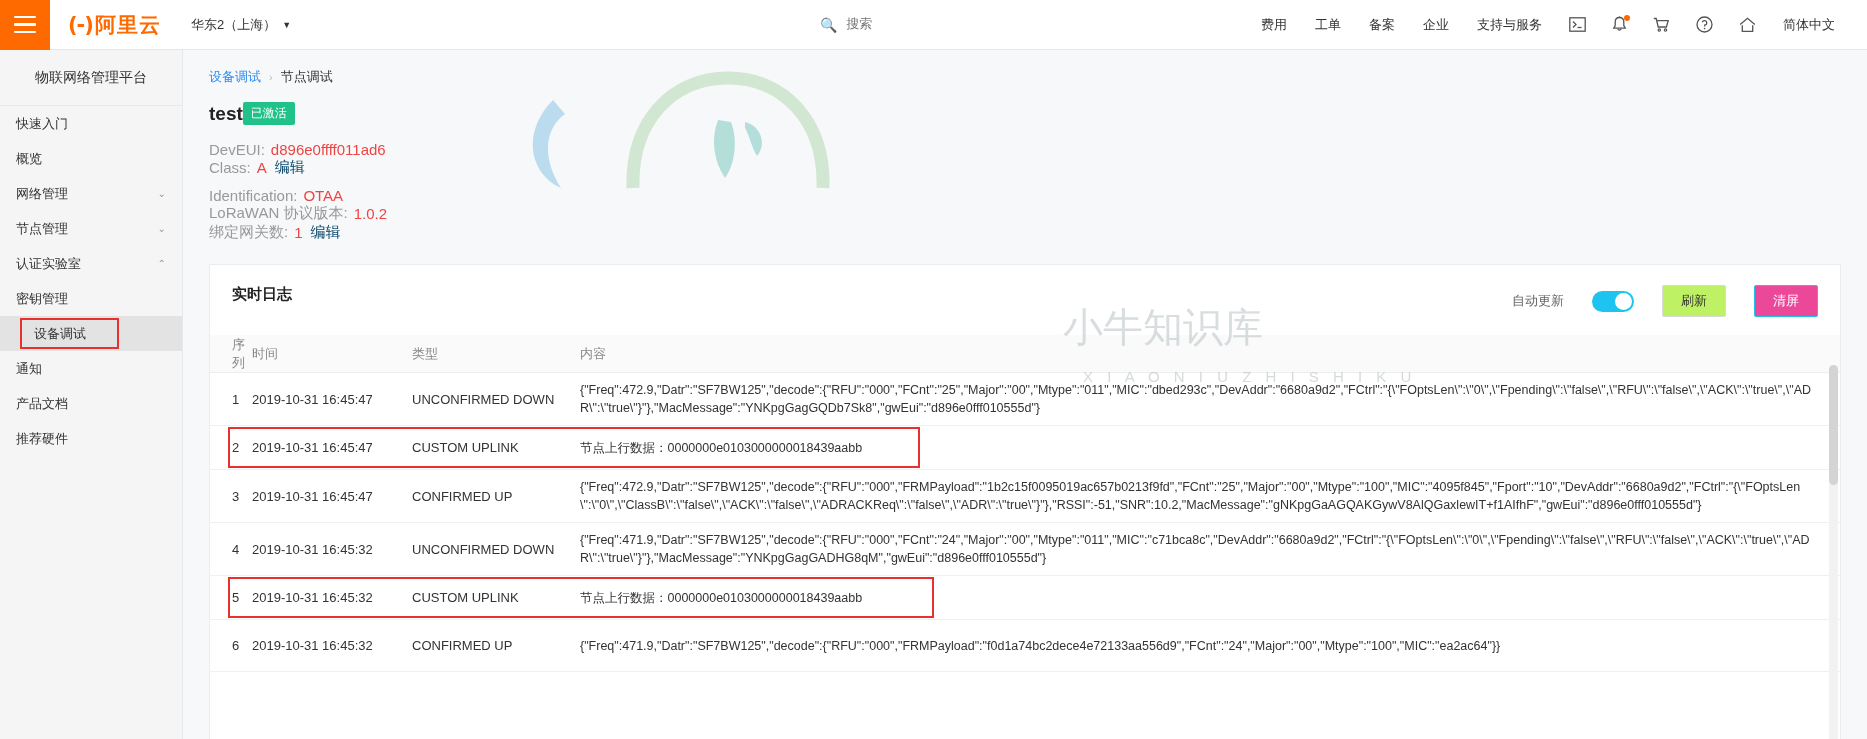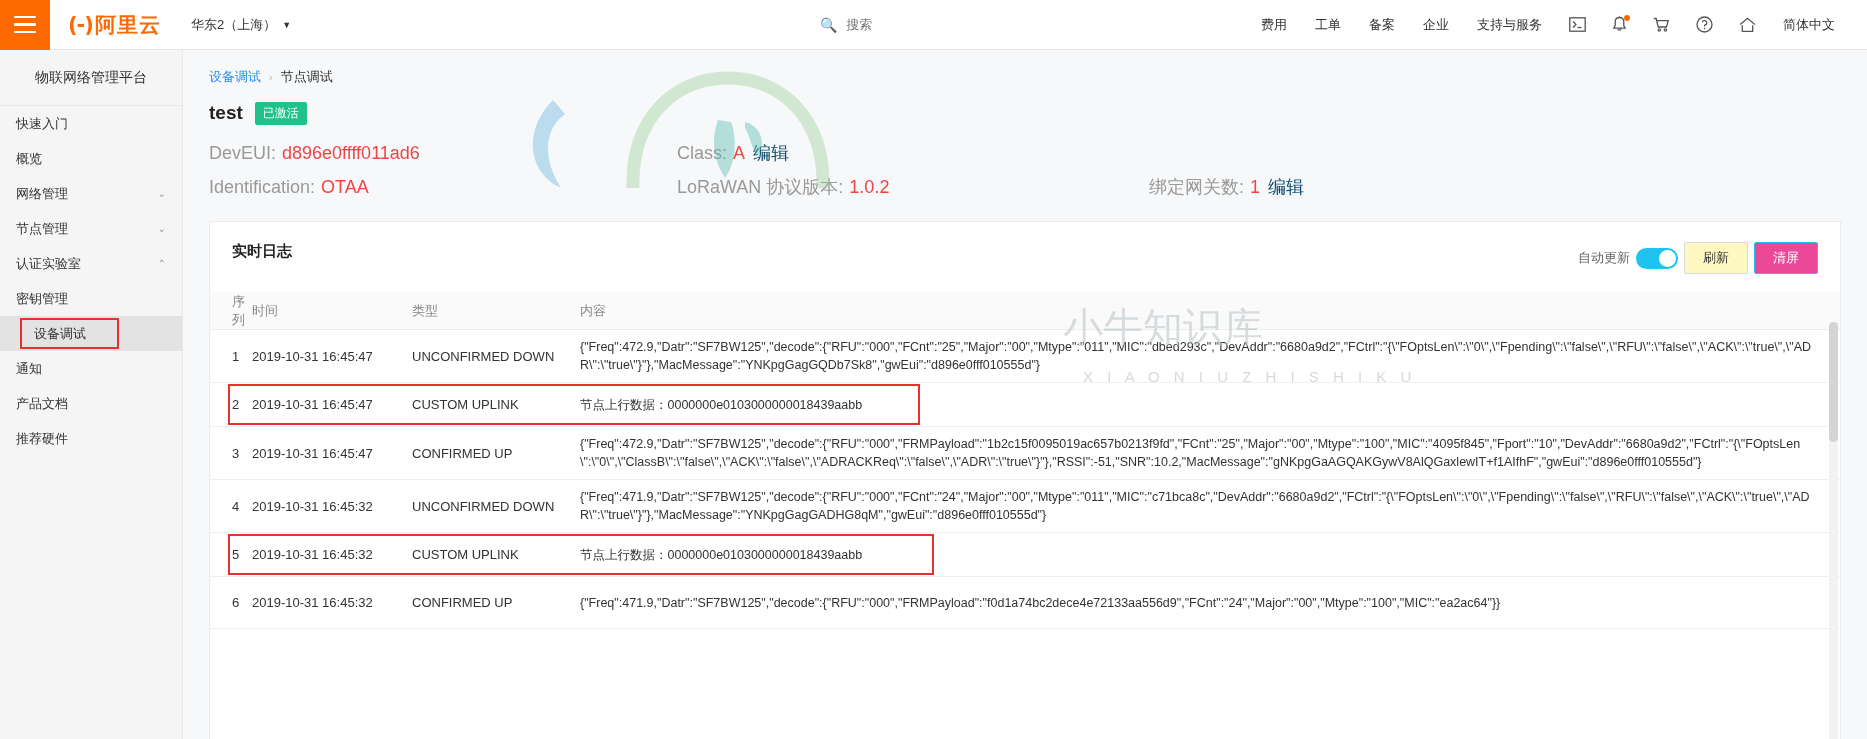--- a/index.html
+++ b/index.html
@@ -34,21 +34,21 @@
   .region .caret { margin-left: 6px; font-size: 9px; color: #333; }
 
   .searchwrap {
     position: absolute; left: 50%; transform: translateX(-50%);
     display: flex; align-items: center; gap: 8px; cursor: text;
   }
   .searchwrap .s-icon { color: #999; font-size: 14px; }
   .search-input {
     border: none; outline: none; font-size: 13px; color: #3b82f6;
     background: transparent; width: 200px;
-    font-family: Liberation Sans, sans-serif;
+    font-family: Liberation Mono, monospace;
   }
 
   .topright { margin-left: auto; display: flex; padding-right: 18px; }
   .topright .tl { font-size: 13px; color: #333; margin: 0 14px; cursor: pointer; white-space: nowrap; }
   .topright .ticon {
     margin: 0 13px; cursor: pointer; color: #555;
     display: flex; align-items: center; position: relative;
   }
   .dot-badge {
     position: absolute; top: -1px; right: -3px; width: 6px; height: 6px;
@@ -81,53 +81,53 @@
   }
 
   
   .main { flex: 1; background: #f7f8fa; overflow: hidden; position: relative; }
 
   .breadcrumb { padding: 18px 0 0 26px; font-size: 13px; display: flex; align-items: center; gap: 8px; }
   .bc-link { color: #2d8cf0; cursor: pointer; }
   .bc-sep { color: #bbb; font-size: 11px; }
   .bc-cur { color: #333; }
 
-  .dev-head { padding: 16px 0 0 26px; display: flex; align-items: flex-start; gap: 12px; }
+  .dev-head { padding: 16px 0 0 26px; display: flex; align-items: center; }
   .dev-name { font-size: 19px; color: #222; font-weight: bold; }
   .badge { background: #21c18a; color: #fff; font-size: 12px; padding: 3px 8px; border-radius: 2px; }
 
   .info-grid { padding: 16px 26px 0 26px; }
-  .info-row { display: flex; margin-bottom: 10px; font-size: 18px; }
+  .info-row { display: flex; margin-bottom: 10px; font-size: 15px; flex-direction: column; }
   .info-cell { display: flex; align-items: center; }
   .info-cell.c1 { width: 468px; }
   .info-cell.c2 { width: 472px; }
   .lbl { color: #999; margin-right: 6px; }
   .val { color: #ef4444; }
   .edit-link { color: #0c4a6e; margin-left: 8px; cursor: pointer; }
 
   
   .card {
     margin: 22px 26px 0 26px; background: #fff;
     border: 1px solid #ececec; height: 520px; position: relative; overflow: hidden;
   }
   .card-head { display: flex; align-items: flex-start; padding: 20px 22px 0 22px; }
   .card-title { font-size: 15px; font-weight: bold; color: #222; }
-  .card-tools { margin-left: auto; display: flex; align-items: center; gap: 6px; }
+  .card-tools { margin-left: auto; display: flex; align-items: center; gap: 28px; }
   .auto-lbl { font-size: 13px; color: #666; }
   .toggle {
     width: 42px; height: 21px; border-radius: 11px; background: #1ec3ef;
     position: relative; cursor: pointer;
   }
   .toggle .knob {
     position: absolute; right: 2px; top: 2px; width: 17px; height: 17px;
     border-radius: 50%; background: #fff;
   }
   .btn {
     font-size: 13px; padding: 6px 18px; border-radius: 2px; cursor: pointer;
-    border: 1px solid #d9d9d9; background: #fef9c3; color: #333;
+    border: 1px solid #d9d9d9; background: #bef264; color: #333;
     font-family: "Liberation Sans", sans-serif;
   }
   .btn.primary { background: #ec4899; border-color: #1ec3ef; color: #fff; }
 
   
   .tbl { margin-top: 18px; width: 100%; position: relative; }
   .thead {
     display: flex; background: #fafafa; border-bottom: 1px solid #eee;
     height: 38px; align-items: center; font-size: 13px; color: #888;
   }

